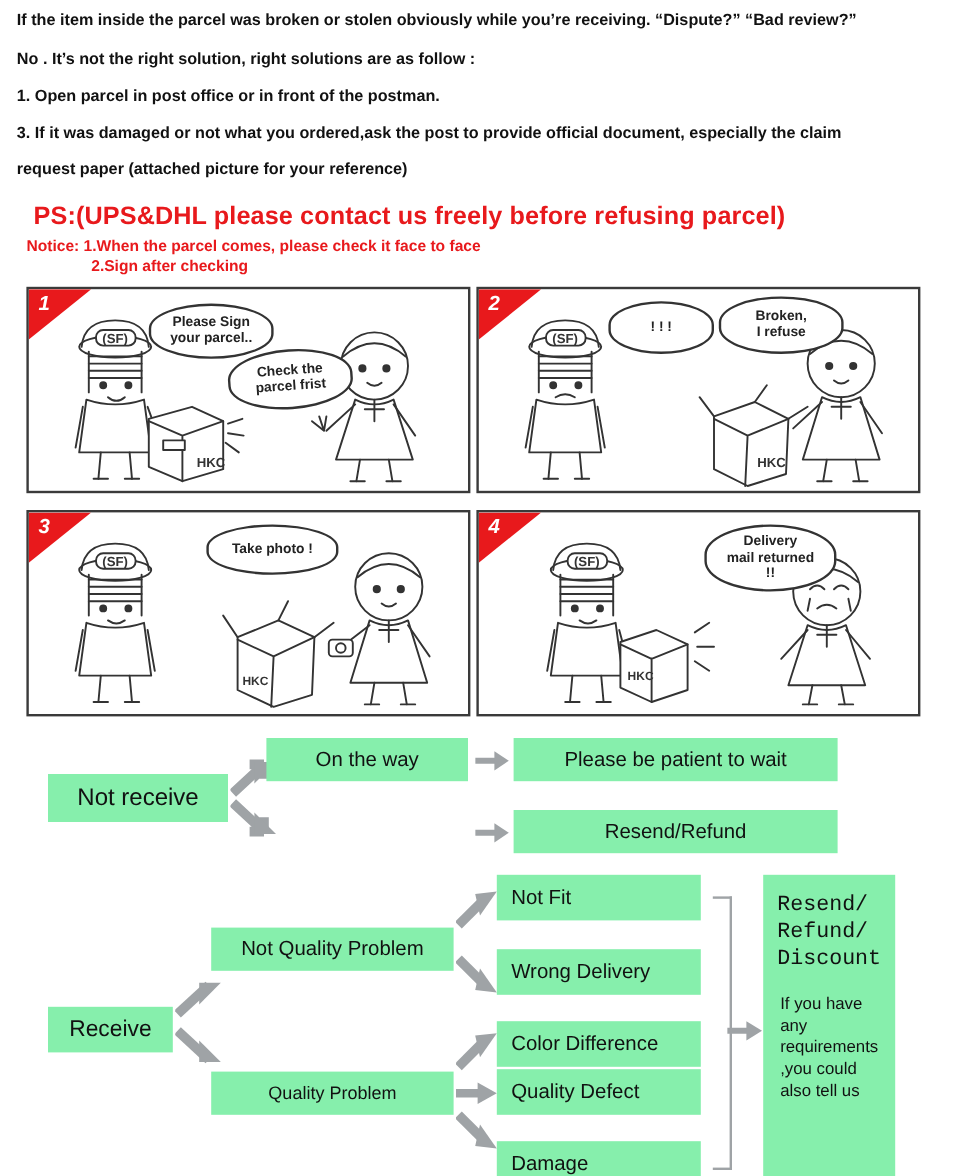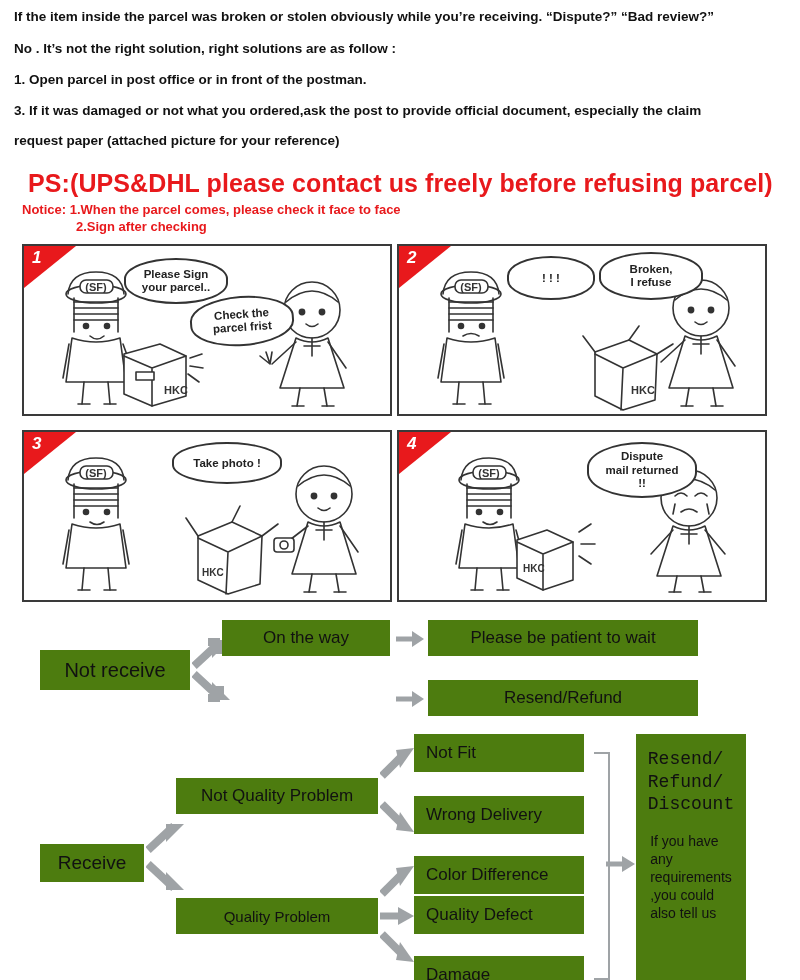--- a/index.html
+++ b/index.html
@@ -26,21 +26,21 @@
   }
   .t-line {
     font-size: 13.5px;
     font-weight: bold;
     line-height: 1.1;
     margin: 0 0 16px 0;
     color: #111;
   }
   .t-line.first { margin-bottom: 17px; }
   .ps-line {
-    font-size: 25px;
+    font-size: 21px;
     font-weight: bold;
     color: #e8191c;
     margin: 20px 0 4px 14px;
     letter-spacing: .1px;
   }
   .notice-line {
     font-size: 13px;
     font-weight: bold;
     color: #e8191c;
     margin: 0 0 2px 8px;
@@ -95,21 +95,21 @@
   .bubble.tilt { transform: rotate(-4deg); }
   svg { display: block; }
 
   
   .flow {
     position: relative;
     width: 800px;
   }
   .cyan {
     position: absolute;
-    background: #4d7c0f;
+    background: #86efac;
     color: #111;
     display: flex;
     align-items: center;
     justify-content: center;
     box-sizing: border-box;
     font-size: 16px;
     text-align: center;
     line-height: 1.15;
   }
   .cyan.left-pad { justify-content: flex-start; padding-left: 12px; text-align: right; }
@@ -307,21 +307,21 @@
           <path d="M282 80 q8 -6 16 0"></path>
           <path d="M276 72 l-2 10 M308 72 l2 10"></path>
           <path d="M274 94 q16 8 32 0 l16 50 h-64 z"></path>
           <path d="M290 94 l0 18 M282 102 l16 0"></path>
           <path d="M274 98 l-22 24 M306 98 l20 24"></path>
           <path d="M278 144 l-3 16 M302 144 l3 16"></path>
           <path d="M270 160 h12 M300 160 h12"></path>
         </g>
       </svg>
 
-      <div class="bubble" style="left:188px; top:10px; width:110px; height:56px; white-space:pre-line;"><span>Dispute
+      <div class="bubble" style="left:188px; top:10px; width:110px; height:56px; white-space:pre-line;"><span>Delivery
 mail returned
 !!</span></div>
     </div>
   </div>
 
   <div class="flow" style="height:130px;">
     <div class="cyan" style="left:40px; top:46px; width:150px; height:40px; font-size:20px;">Not receive</div>
 
     <div class="arrow" style="left:192px; top:32px;">
       <svg width="40" height="34" viewBox="0 0 40 34">

